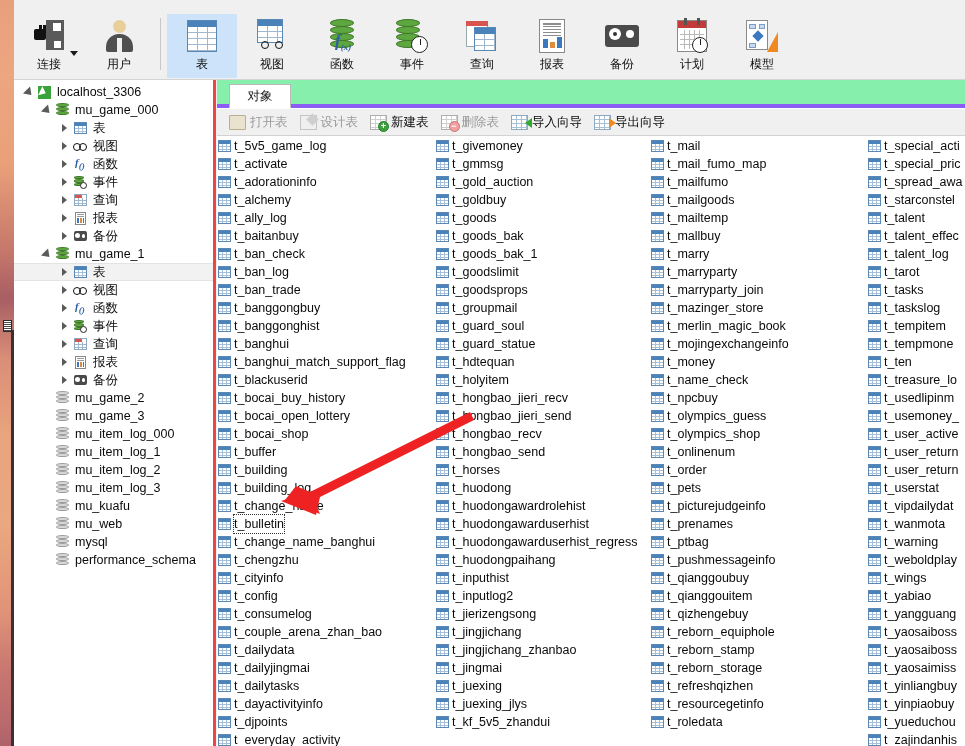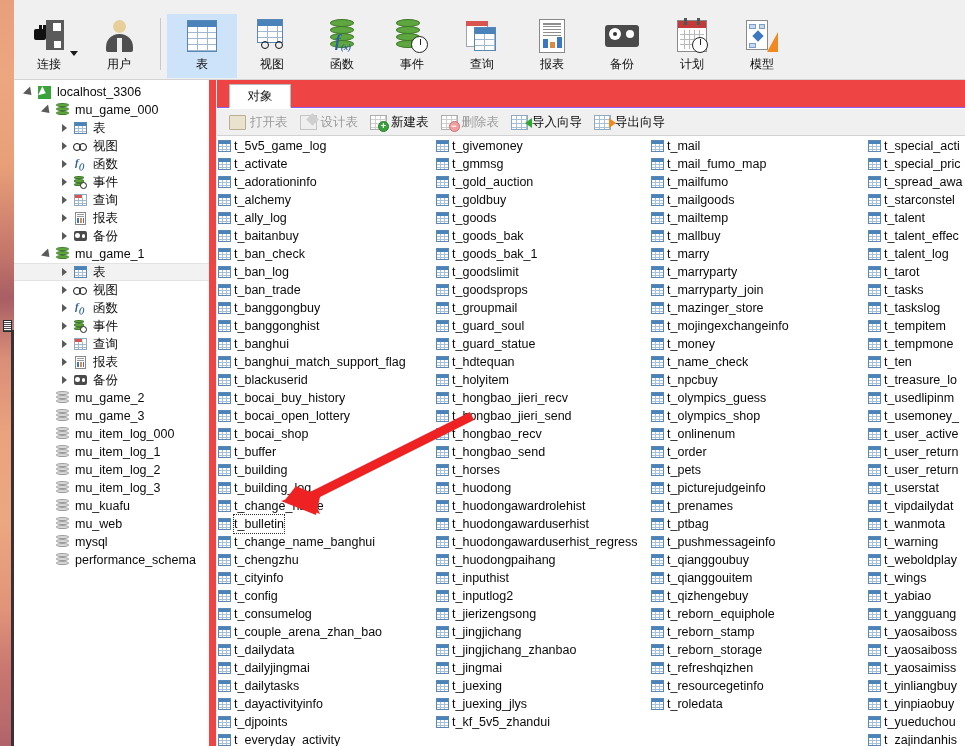--- a/index.html
+++ b/index.html
@@ -139,21 +139,21 @@
   .db-ico span:nth-child(1){ top: 0; }
   .db-ico span:nth-child(2){ top: 7px; }
   .db-ico span:nth-child(3){ top: 14px; }
   .db-ico span:nth-child(4){ top: 21px; }
 
   
   .pane-left {
     position: absolute; left: 0; top: 80px;
     width: 202px; height: 666px;
     background: #ffffff;
-    border-right: 7px solid #ef4444;
+    border-right: 3px solid #ef4444;
     overflow: hidden;
   }
   .pane-right {
     position: absolute; left: 203px; top: 80px;
     width: 748px; height: 666px;
     background: #ffffff;
     overflow: hidden;
   }
 
   
@@ -244,22 +244,22 @@
   .ic-report::after{content:"";position:absolute;left:1px;bottom:1px;width:7px;height:5px;
     background:linear-gradient(90deg,#3c78c0 0 2px,transparent 2px 3px,#e08a3c 3px 5px,transparent 5px 6px,#3c78c0 6px 7px);}
   .ic-backup { width:13px;height:10px;background:#4a4a4a;border-radius:2px;position:relative;}
   .ic-backup::before{content:"";position:absolute;left:1.5px;top:2px;width:5px;height:5px;border-radius:50%;background:#fff;}
   .ic-backup::after{content:"";position:absolute;right:1.5px;top:3px;width:3.5px;height:3.5px;border-radius:50%;background:#fff;}
 
   
   .tabstrip {
     position: absolute; left: 0; top: 0;
     width: 748px; height: 28px;
-    background: #ef4444;
-    border-bottom: 1px solid #8b5cf6;
+    background: #86efac;
+    border-bottom: 4px solid #8b5cf6;
   }
   .tab {
     position: absolute; left: 12px; top: 4px;
     height: 24px; min-width: 62px;
     background: #ffffff;
     border: 1px solid #b9b9b9;
     border-bottom: 1px solid #ffffff;
     display: flex; align-items: center; justify-content: center;
     font-size: 12.5px; color: #111;
     padding: 0 12px;
@@ -1157,20 +1157,24 @@
             <div class="tl-row">
               <span class="ic-table"></span>
               <span class="tl-name">t_marryparty_join</span>
             </div>
             <div class="tl-row">
               <span class="ic-table"></span>
               <span class="tl-name">t_mazinger_store</span>
             </div>
             <div class="tl-row">
               <span class="ic-table"></span>
+              <span class="tl-name">t_merlin_magic_book</span>
+            </div>
+            <div class="tl-row">
+              <span class="ic-table"></span>
               <span class="tl-name">t_mojingexchangeinfo</span>
             </div>
             <div class="tl-row">
               <span class="ic-table"></span>
               <span class="tl-name">t_money</span>
             </div>
             <div class="tl-row">
               <span class="ic-table"></span>
               <span class="tl-name">t_name_check</span>
             </div>

